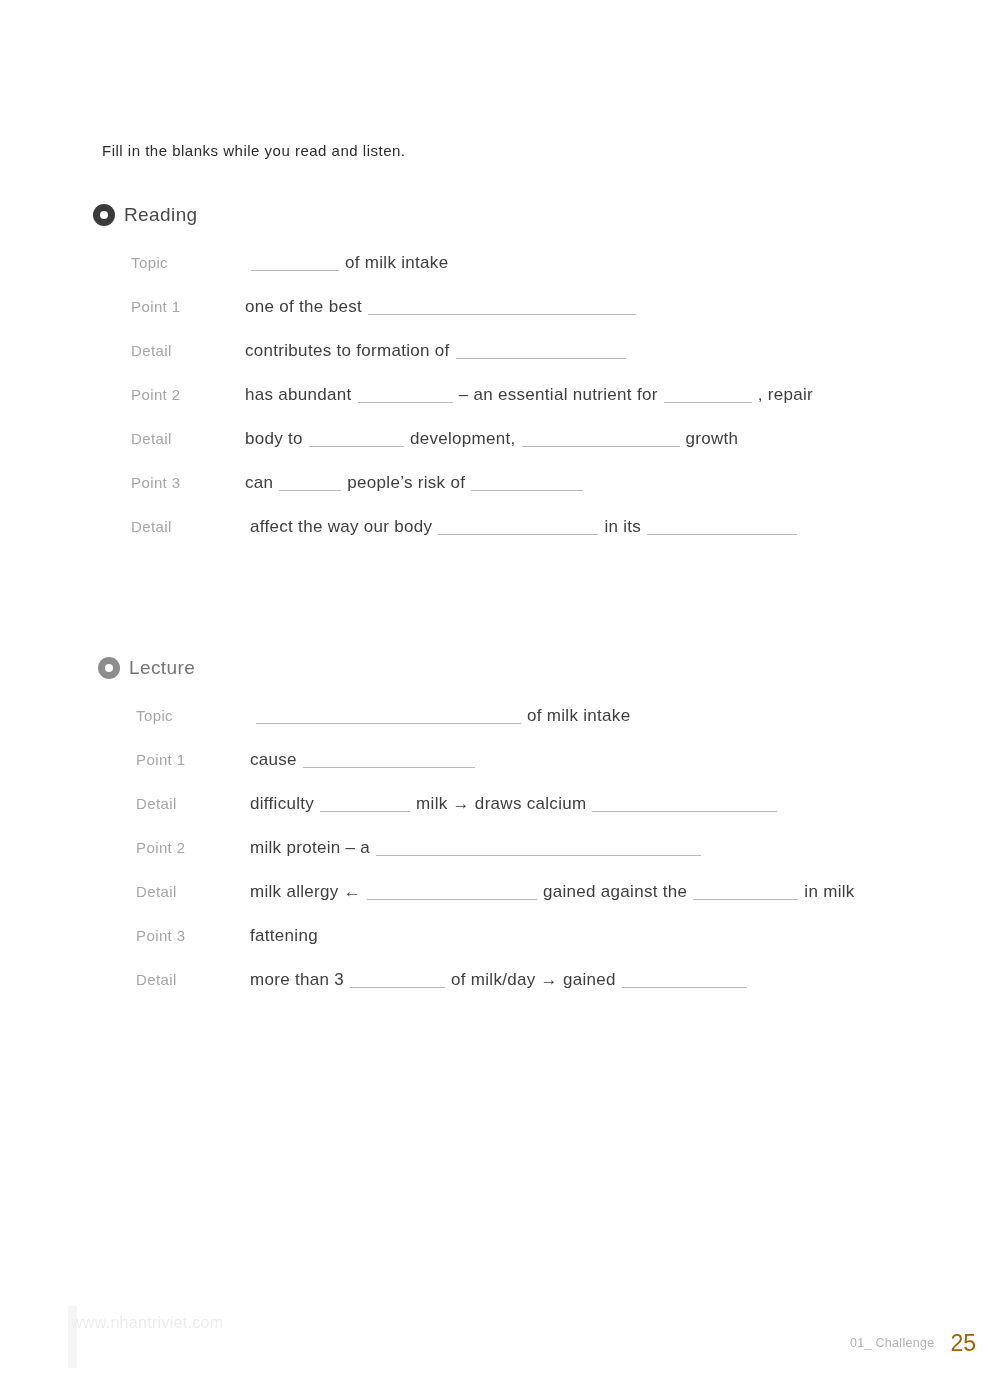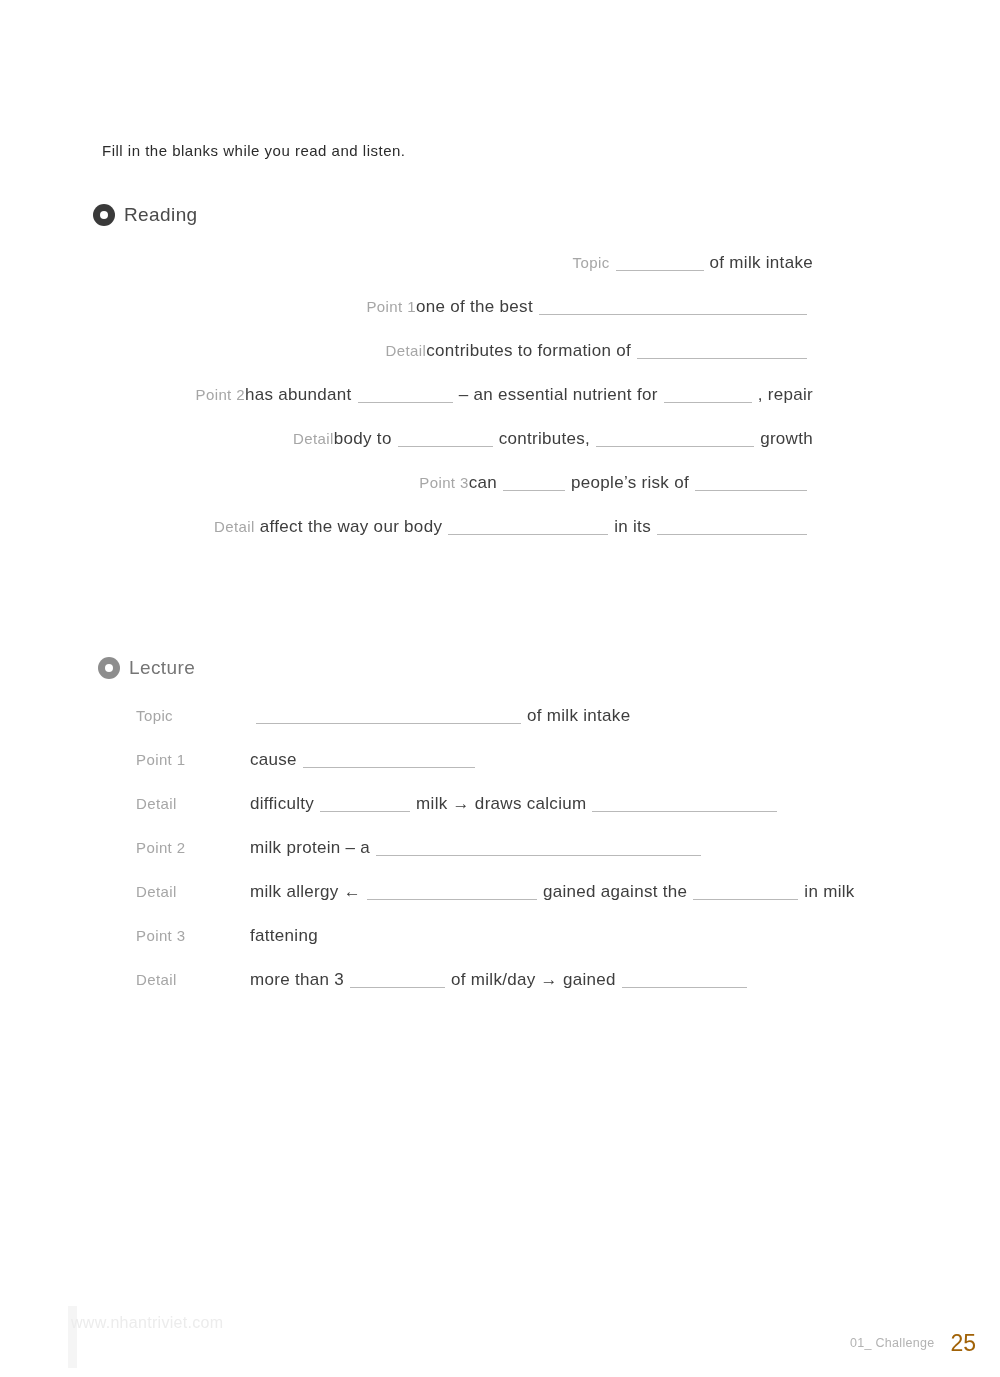--- a/index.html
+++ b/index.html
@@ -9,21 +9,21 @@
     font-family: "Liberation Sans", sans-serif;
     position: relative;
     overflow: hidden;
   }
   .title {
     position: absolute; left: 102px; top: 142px;
     font-size: 15px; font-weight: 400; color: #2b2b2b;
     letter-spacing: 0.5px;
   }
   .section { position: absolute; }
-  .section-reading { left: 93px; top: 203px; text-align: right; }
+  .section-reading { left: 93px; top: 203px; }
   .section-lecture { left: 98px; top: 656px; }
   .section-header { display: flex; align-items: center; gap: 9px; height: 24px; }
   .disc {
     width: 22px; height: 22px; border-radius: 50%;
     position: relative; flex: 0 0 auto;
   }
   .disc::after {
     content: ''; position: absolute; left: 50%; top: 50%;
     width: 8px; height: 8px; margin: -4px 0 0 -4px;
     border-radius: 50%; background: #ffffff;
@@ -66,21 +66,21 @@
 <div class="section section-reading">
   <div class="section-header">
     <span class="disc" style="background: rgb(58, 58, 58);"></span>
     <span class="section-title" style="color: rgb(74, 74, 74);">Reading</span>
   </div>
   <div class="rows">
       <div class="row"><span class="row-label">Topic</span><span class="seg-blank" style="width: 88px;"></span><span class="seg-text">of milk intake</span></div>
       <div class="row"><span class="row-label">Point 1</span><span class="seg-text">one of the best</span><span class="seg-blank" style="width: 268px;"></span></div>
       <div class="row"><span class="row-label">Detail</span><span class="seg-text">contributes to formation of</span><span class="seg-blank" style="width: 170px;"></span></div>
       <div class="row"><span class="row-label">Point 2</span><span class="seg-text">has abundant</span><span class="seg-blank" style="width: 95px;"></span><span class="seg-text">– an essential nutrient for</span><span class="seg-blank" style="width: 88px;"></span><span class="seg-text">, repair</span></div>
-      <div class="row"><span class="row-label">Detail</span><span class="seg-text">body to</span><span class="seg-blank" style="width: 95px;"></span><span class="seg-text">contributes,</span><span class="seg-blank" style="width: 158px;"></span><span class="seg-text">growth</span></div>
+      <div class="row"><span class="row-label">Detail</span><span class="seg-text">body to</span><span class="seg-blank" style="width: 95px;"></span><span class="seg-text">development,</span><span class="seg-blank" style="width: 158px;"></span><span class="seg-text">growth</span></div>
       <div class="row"><span class="row-label">Point 3</span><span class="seg-text">can</span><span class="seg-blank" style="width: 62px;"></span><span class="seg-text">people’s risk of</span><span class="seg-blank" style="width: 112px;"></span></div>
       <div class="row"><span class="row-label">Detail</span><span class="seg-text"> affect the way our body</span><span class="seg-blank" style="width: 160px;"></span><span class="seg-text">in its</span><span class="seg-blank" style="width: 150px;"></span></div>
     </div>
 </div>
 
 <div class="section section-lecture">
   <div class="section-header">
     <span class="disc" style="background: rgb(141, 141, 141);"></span>
     <span class="section-title" style="color: rgb(117, 117, 117);">Lecture</span>
   </div>

